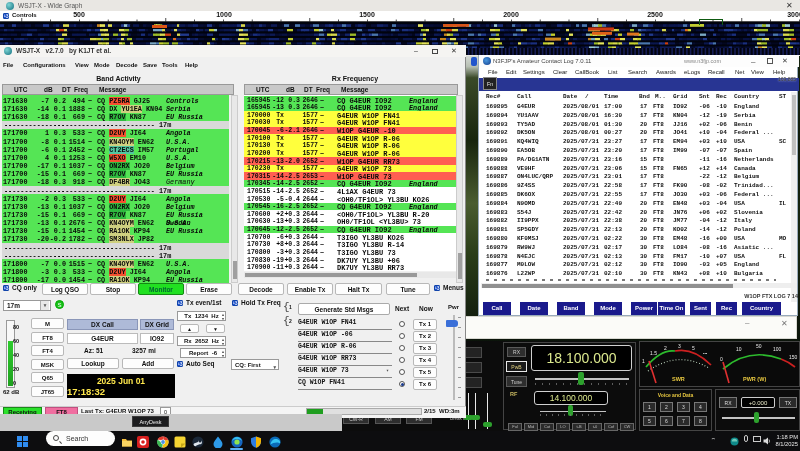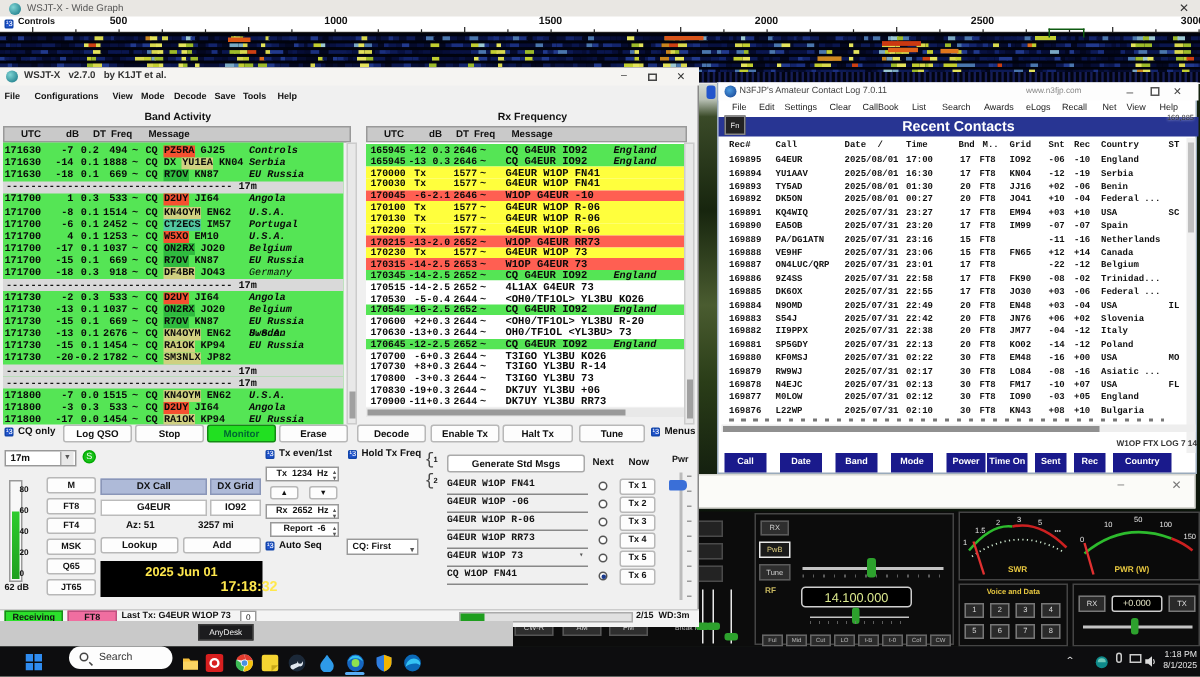--- a/index.html
+++ b/index.html
@@ -1324,20 +1324,21 @@
 <div class="abs" style="left:133px;top:52px;width:1px;height:36px;background:#e8e8e8;"></div>
 <div class="abs" style="left:129px;top:74px;width:9px;height:5px;background:#2da12d;border-radius:2px;"></div>
 <div class="abs" style="left:122px;top:6px;width:18px;height:11px;background:#232323;border:1px solid #4a4a4a;"></div>
 <div class="abs" style="left:122px;top:21px;width:18px;height:11px;background:#232323;border:1px solid #4a4a4a;"></div>
 <div class="abs" style="left:122px;top:36px;width:18px;height:11px;background:#232323;border:1px solid #4a4a4a;"></div>
 <div class="abs" style="left:165px;top:6px;width:19px;height:10px;background:#2e2e2e;border:1px solid #5a5a5a;color:#ccc;font-size:5px;text-align:center;line-height:9px;">RX</div>
 <div class="abs" style="left:164px;top:20px;width:21px;height:11px;background:#1a1a1a;border:1px solid #e8e8e8;color:#e0d080;font-size:5px;text-align:center;line-height:10px;">PwB</div>
 <div class="abs" style="left:164px;top:35px;width:21px;height:11px;background:#2e2e2e;border:1px solid #5a5a5a;color:#ccc;font-size:5px;text-align:center;line-height:10px;">Tune</div>
 <div class="abs" style="left:168px;top:50px;width:14px;height:8px;color:#c8b860;font-size:5.5px;font-weight:bold;">RF</div>
 <div class="abs" style="left:161px;top:1px;width:133px;height:88px;border:1px solid #444;"></div>
+<div class="abs" style="left:189px;top:4px;width:101px;height:26px;background:#000;border:1.5px solid #cfcfcf;border-radius:3px;color:#dce98e;font-size:14px;text-align:center;line-height:24px;">18.100.000</div>
 <div class="abs" style="left:193px;top:36.5px;width:94px;height:2px;background:#c4c4c4;"></div>
 <div class="abs" style="left:236px;top:31px;width:6px;height:13px;background:#2da12d;border-radius:2px;"></div>
 <div class="abs" style="left:193px;top:42px;width:94px;height:1.5px;background:repeating-linear-gradient(90deg,#777 0 1px,transparent 1px 7px);opacity:0.75;"></div>
 <div class="abs" style="left:192px;top:50px;width:74px;height:14px;background:#000;border:1px solid #cfcfcf;border-radius:3px;color:#dce98e;font-size:8.5px;text-align:center;line-height:13px;">14.100.000</div>
 <div class="abs" style="left:198px;top:69.5px;width:66px;height:1.5px;background:#c4c4c4;"></div>
 <div class="abs" style="left:226px;top:64px;width:5px;height:11px;background:#2da12d;border-radius:2px;"></div>
 <div class="abs" style="left:198px;top:73px;width:66px;height:1.5px;background:repeating-linear-gradient(90deg,#777 0 1px,transparent 1px 6px);opacity:0.75;"></div>
 <div class="abs" style="left:166px;top:82px;width:14px;height:8px;background:#2a2a2a;border:1px solid #666;color:#bbb;font-size:4px;text-align:center;">Ful</div>
 <div class="abs" style="left:182px;top:82px;width:14px;height:8px;background:#2a2a2a;border:1px solid #666;color:#bbb;font-size:4px;text-align:center;">Mid</div>
 <div class="abs" style="left:198px;top:82px;width:14px;height:8px;background:#2a2a2a;border:1px solid #666;color:#bbb;font-size:4px;text-align:center;">Cut</div>
@@ -1409,21 +1410,20 @@
 <div class="abs" style="left:129px;top:14px;font-size:6px;color:#222;">List</div>
 <div class="abs" style="left:149px;top:14px;font-size:6px;color:#222;">Search</div>
 <div class="abs" style="left:177px;top:14px;font-size:6px;color:#222;">Awards</div>
 <div class="abs" style="left:205px;top:14px;font-size:6px;color:#222;">eLogs</div>
 <div class="abs" style="left:229px;top:14px;font-size:6px;color:#222;">Recall</div>
 <div class="abs" style="left:256px;top:14px;font-size:6px;color:#222;">Net</div>
 <div class="abs" style="left:272px;top:14px;font-size:6px;color:#222;">View</div>
 <div class="abs" style="left:294px;top:14px;font-size:6px;color:#222;">Help</div>
 <div class="abs" style="left:0px;top:23px;width:320px;height:12.5px;background:#283593;"></div>
 <div class="abs" style="left:4px;top:22px;width:14px;height:13px;background:#222;border:1px solid #888;color:#eee;font-size:5px;text-align:center;line-height:12px;">Fn</div>
-<div class="abs" style="left:0px;top:23.5px;width:320px;text-align:center;color:#fff;font-size:9.5px;font-weight:bold;">Recent Contacts</div>
 <div class="abs" style="left:255px;top:20.5px;width:62px;text-align:right;color:#333;font-size:5px;text-shadow:0 0 2px #fff;">169,885</div>
 <div class="abs mono" style="left:7px;top:38px;font-size:6px;font-weight:bold;color:#111;">Rec#</div>
 <div class="abs mono" style="left:38px;top:38px;font-size:6px;font-weight:bold;color:#111;">Call</div>
 <div class="abs mono" style="left:84px;top:38px;font-size:6px;font-weight:bold;color:#111;">Date</div>
 <div class="abs mono" style="left:106px;top:38px;font-size:6px;font-weight:bold;color:#111;">/</div>
 <div class="abs mono" style="left:125px;top:38px;font-size:6px;font-weight:bold;color:#111;">Time</div>
 <div class="abs mono" style="left:160px;top:38px;font-size:6px;font-weight:bold;color:#111;">Bnd</div>
 <div class="abs mono" style="left:176px;top:38px;font-size:6px;font-weight:bold;color:#111;">M..</div>
 <div class="abs mono" style="left:194px;top:38px;font-size:6px;font-weight:bold;color:#111;">Grid</div>
 <div class="abs mono" style="left:220px;top:38px;font-size:6px;font-weight:bold;color:#111;">Snt</div>
@@ -2045,21 +2045,21 @@
 <div class="abs" style="left:67px;top:274px;width:71px;height:11px;background:#aebad8;border:1px solid #8a96b8;font-size:6.5px;font-weight:bold;color:#111;text-align:center;line-height:10px;">DX Call</div>
 <div class="abs" style="left:140px;top:274px;width:34px;height:11px;background:#aebad8;border:1px solid #8a96b8;font-size:6.5px;font-weight:bold;color:#111;text-align:center;line-height:10px;">DX Grid</div>
 <div class="abs" style="left:67px;top:288px;width:71px;height:11px;background:#fff;border:1px solid #bbb;font-size:6.5px;font-weight:bold;color:#111;text-align:center;line-height:10px;">G4EUR</div>
 <div class="abs" style="left:140px;top:288px;width:34px;height:11px;background:#fff;border:1px solid #bbb;font-size:6.5px;font-weight:bold;color:#111;text-align:center;line-height:10px;">IO92</div>
 <div class="abs" style="left:84px;top:302px;font-size:6.5px;font-weight:bold;color:#111;">Az: 51</div>
 <div class="abs" style="left:132px;top:302px;font-size:6.5px;font-weight:bold;color:#111;">3257 mi</div>
 <div class="abs btn" style="left:67px;top:313px;width:52px;height:11px;font-size:6.5px;line-height:10px;">Lookup</div>
 <div class="abs btn" style="left:122px;top:313px;width:52px;height:11px;font-size:6.5px;line-height:10px;">Add</div>
 <div class="abs" style="left:67px;top:329px;width:108px;height:24px;background:#000;"></div>
 <div class="abs" style="left:67px;top:331px;width:108px;text-align:center;color:#ffe84d;font-size:8.5px;font-weight:bold;">2025 Jun 01</div>
-<div class="abs" style="left:67px;top:341px;width:118px;text-align:right;color:#ffe84d;font-size:9.5px;font-weight:bold;">17:18:32</div>
+<div class="abs" style="left:67px;top:341px;width:118px;text-align:left;color:#ffe84d;font-size:9.5px;font-weight:bold;">17:18:32</div>
 <div class="abs" style="left:283px;top:256px;font-size:11px;color:#444;font-family:'Liberation Mono',monospace;">{</div>
 <div class="abs" style="left:289px;top:259px;font-size:5px;font-weight:bold;color:#111;">1</div>
 <div class="abs" style="left:283px;top:270px;font-size:11px;color:#444;font-family:'Liberation Mono',monospace;">{</div>
 <div class="abs" style="left:289px;top:273px;font-size:5px;font-weight:bold;color:#111;">2</div>
 <div class="abs" style="left:298px;top:258px;width:92px;height:12px;background:#fff;border:1px solid #aaa;border-radius:2px;font-size:6.5px;font-weight:bold;color:#111;text-align:center;line-height:11px;">Generate Std Msgs</div>
 <div class="abs" style="left:395px;top:260px;font-size:6.5px;font-weight:bold;color:#111;">Next</div>
 <div class="abs" style="left:419px;top:260px;font-size:6.5px;font-weight:bold;color:#111;">Now</div>
 <div class="abs" style="left:448px;top:259px;font-size:6px;font-weight:bold;color:#111;">Pwr</div>
 <div class="abs mono" style="left:298px;top:274px;width:94px;height:10.5px;border-bottom:1px solid #888;font-size:6.5px;font-weight:bold;color:#111;white-space:pre;">G4EUR W1OP FN41</div>
 <div class="abs" style="left:399px;top:276px;width:6px;height:6px;border-radius:50%;border:1px solid #555;background:#fff;"></div>

